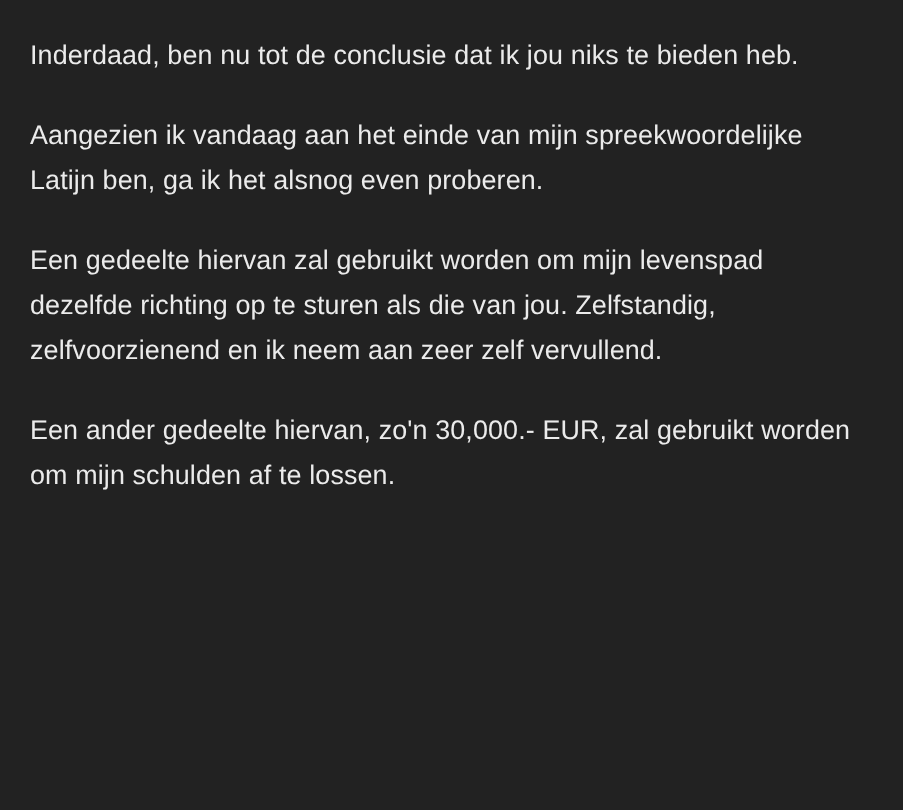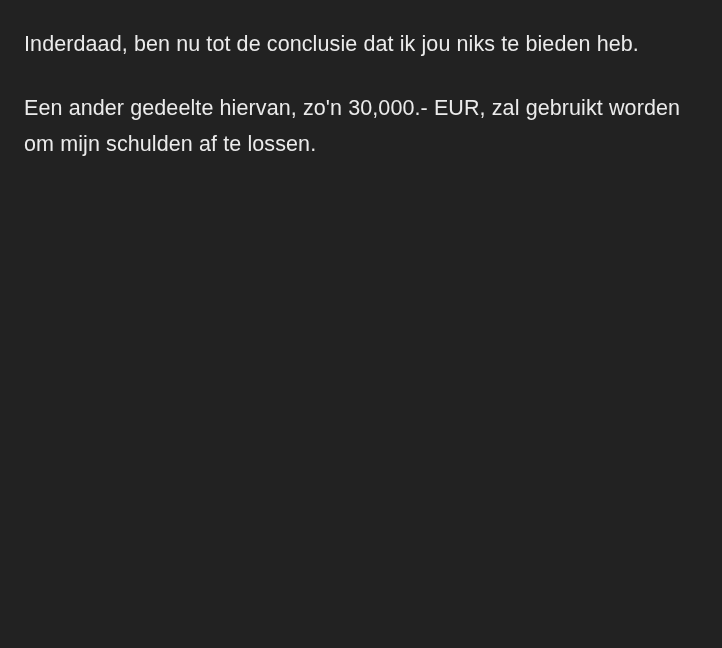--- a/index.html
+++ b/index.html
@@ -33,14 +33,16 @@
   }
   .paragraph:last-child {
     margin-bottom: 12px;
   }
 </style>
 </head>
 <body>
 
 <div class="page">
   <p class="paragraph">Inderdaad, ben nu tot de conclusie dat ik jou niks te bieden heb.</p>
+  <p class="paragraph">Aangezien ik vandaag aan het einde van mijn spreekwoordelijke Latijn ben, ga ik het alsnog even proberen.</p>
+  <p class="paragraph">Een gedeelte hiervan zal gebruikt worden om mijn levenspad dezelfde richting op te sturen als die van jou. Zelfstandig, zelfvoorzienend en ik neem aan zeer zelf vervullend.</p>
   <p class="paragraph">Een ander gedeelte hiervan, zo'n 30,000.- EUR, zal gebruikt worden om mijn schulden af te lossen.</p>
 </div>
 
 </body></html>

